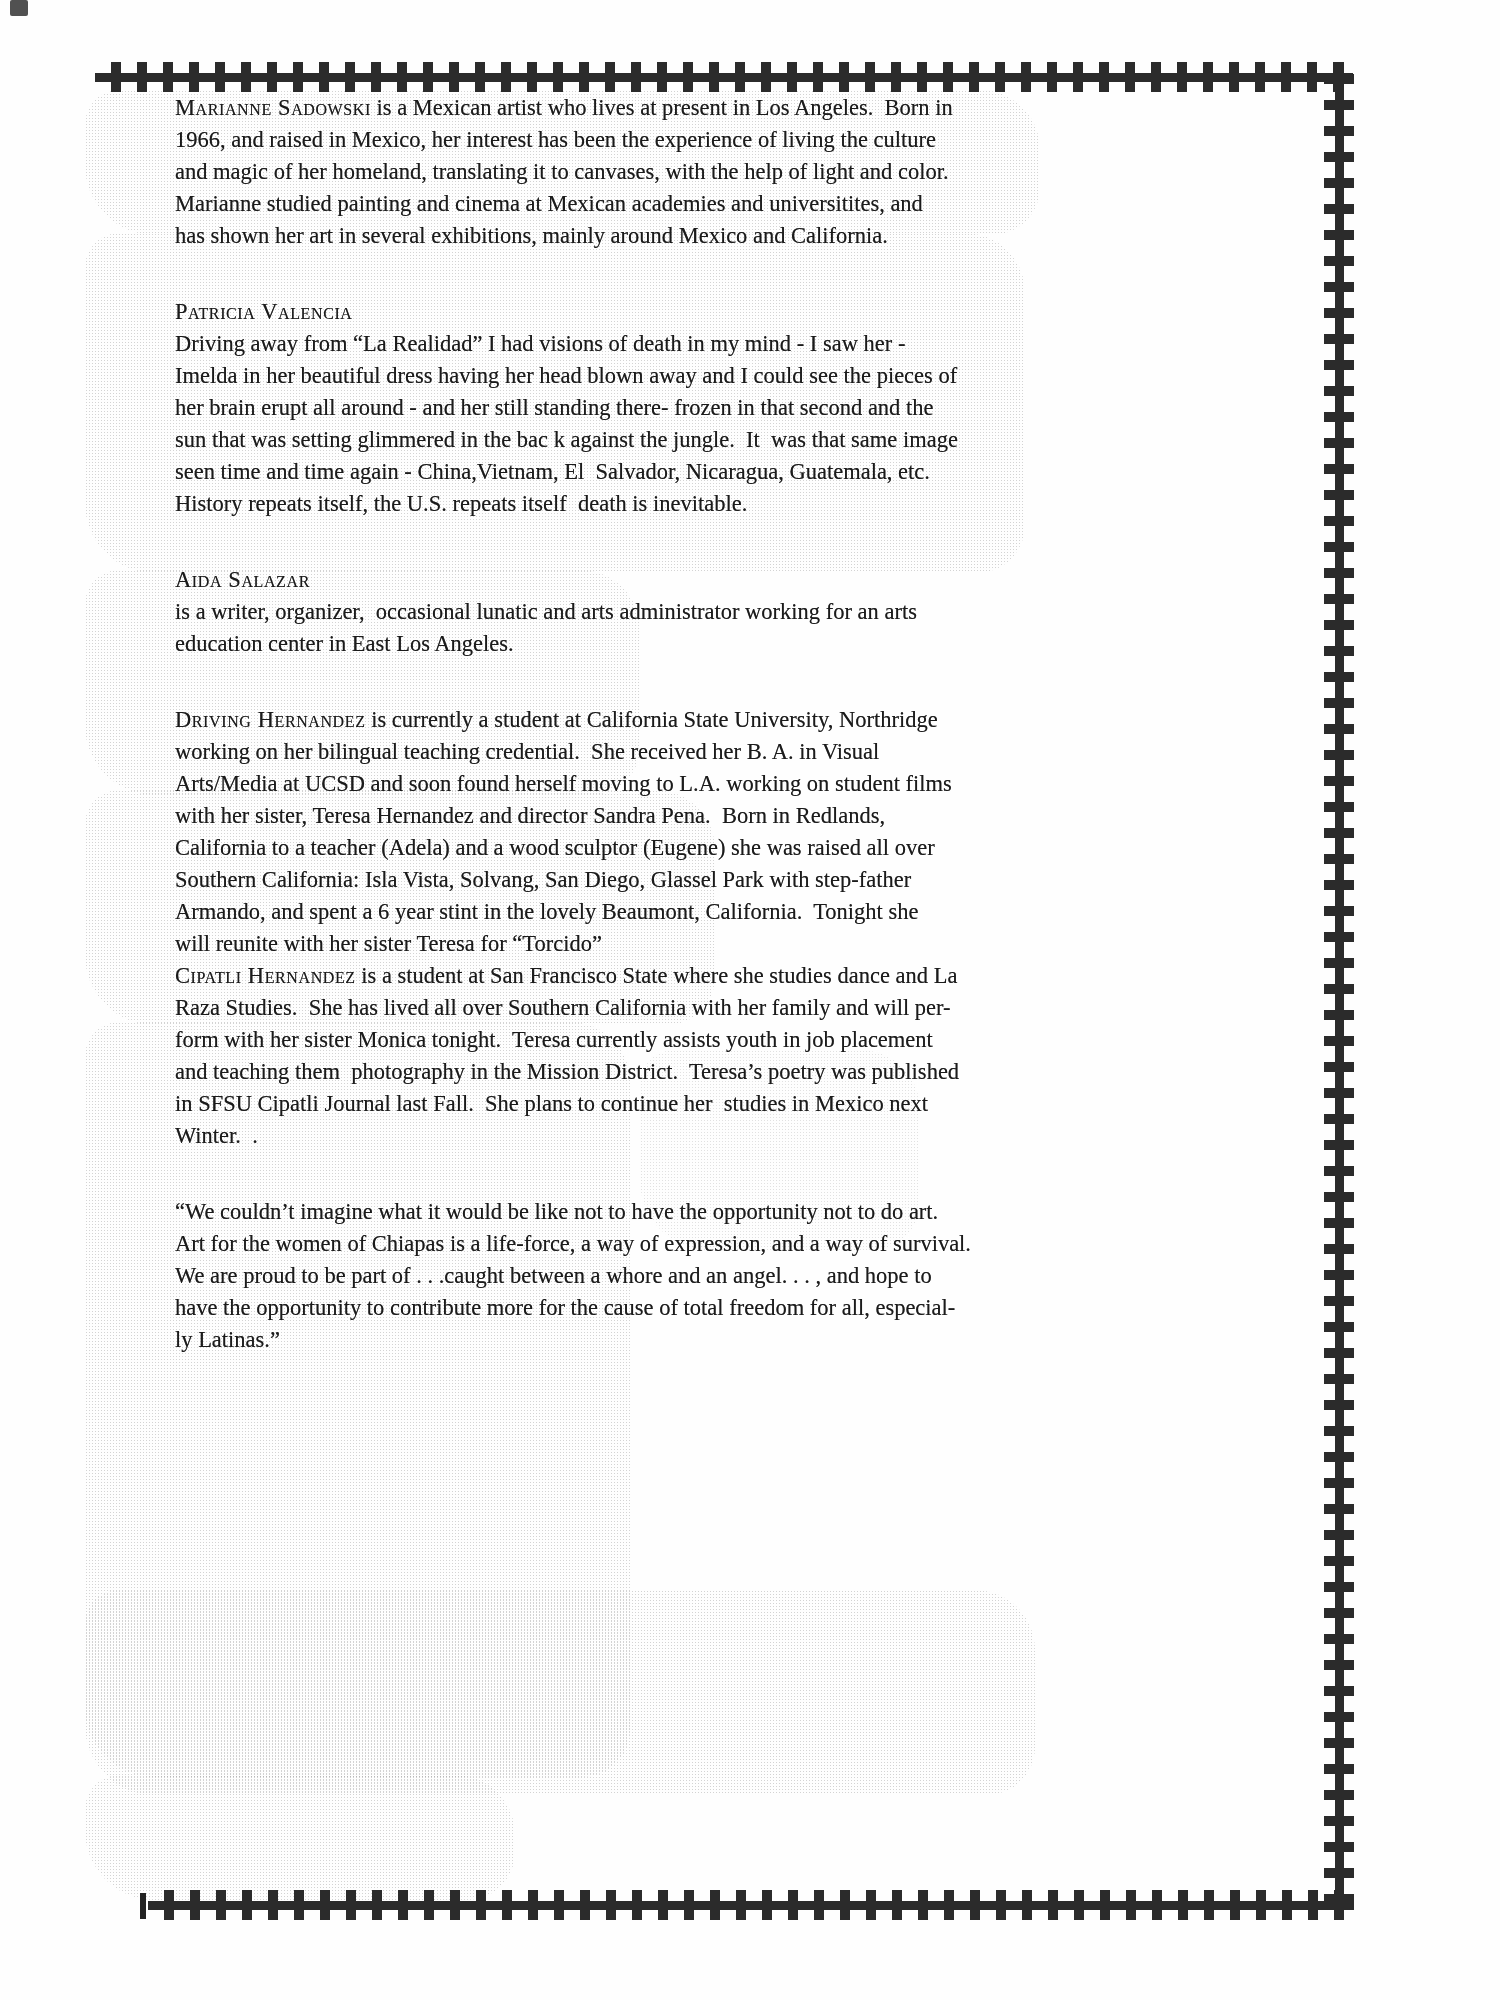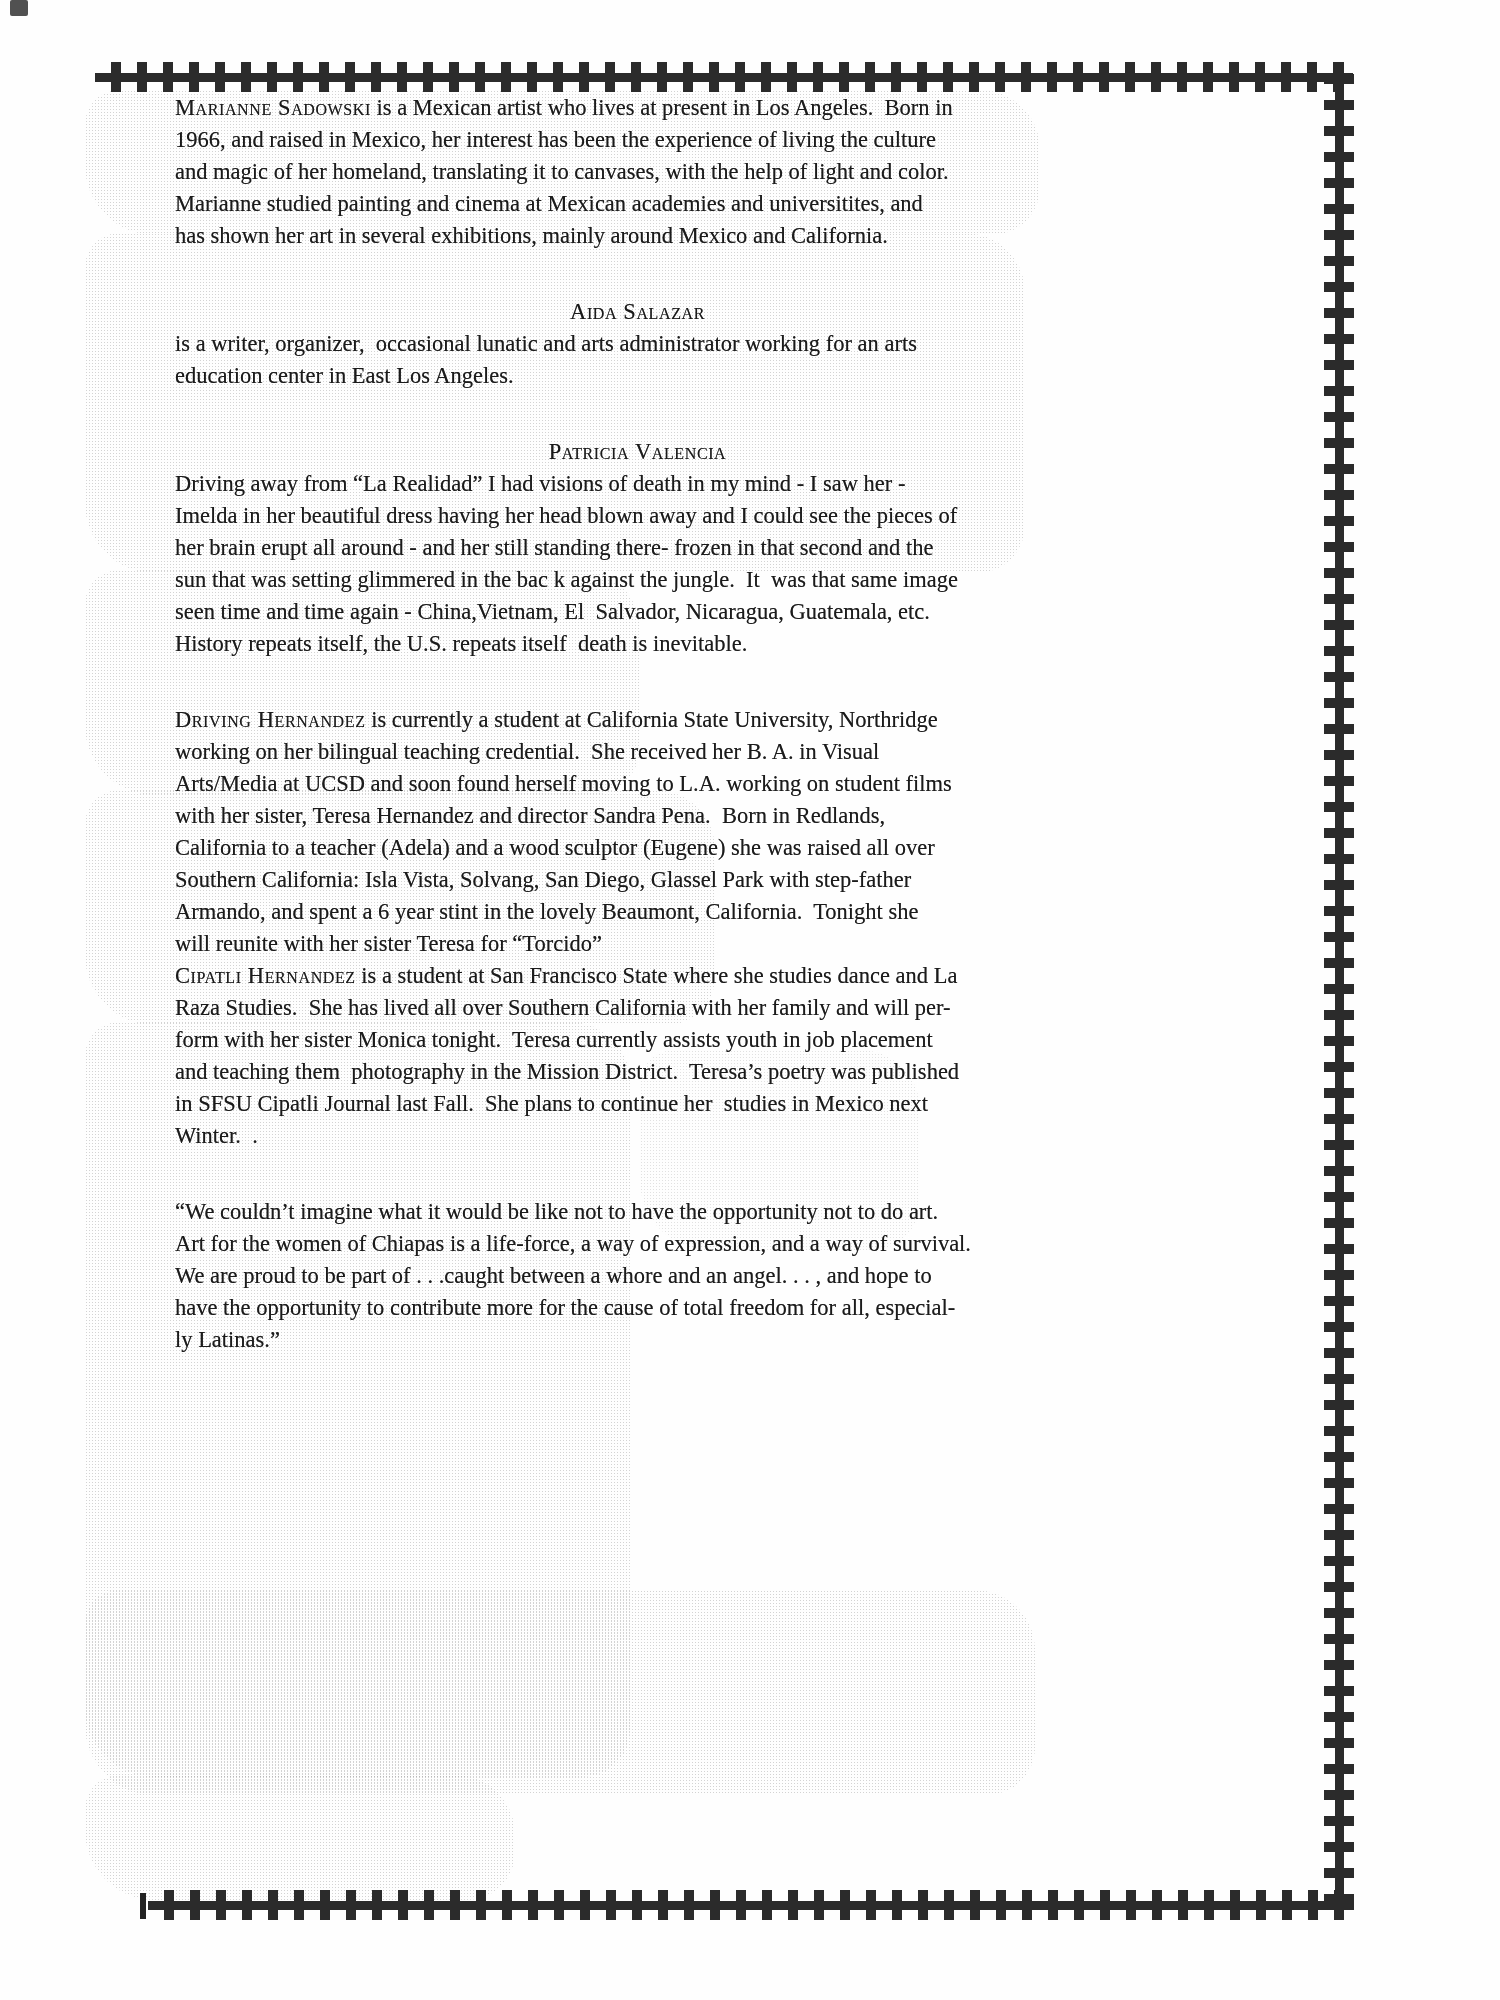--- a/index.html
+++ b/index.html
@@ -59,21 +59,20 @@
     margin:0;
     font-size:22.5px;
     line-height:32px;
     white-space:pre-wrap;
     text-shadow:0 0 .5px rgba(20,20,20,.55);
   }
   .gap{margin-top:44px;}
   .sc{
     font-variant:small-caps;
     letter-spacing:.6px;
-    text-align:center;
   }
   .sc.block{display:block;}
 </style>
 </head>
 <body>
 
 <div class="page">
 
   <div class="speck"></div>
 
@@ -91,29 +90,29 @@
   <div class="border-h border-bottom"></div>
   <div class="bind-mark"></div>
 
   <div class="content">
     <p class="para"><span class="sc">Marianne Sadowski</span><span> is a Mexican artist who lives at present in Los Angeles.  Born in
 1966, and raised in Mexico, her interest has been the experience of living the culture
 and magic of her homeland, translating it to canvases, with the help of light and color.
 Marianne studied painting and cinema at Mexican academies and universitites, and
 has shown her art in several exhibitions, mainly around Mexico and California.</span></p>
 
-    <p class="para gap"><span class="sc block">Aida Salazar</span><span>is a writer, organizer,  occasional lunatic and arts administrator working for an arts
-education center in East Los Angeles.</span></p>
-
     <p class="para gap"><span class="sc block">Patricia Valencia</span><span>Driving away from “La Realidad” I had visions of death in my mind - I saw her -
 Imelda in her beautiful dress having her head blown away and I could see the pieces of
 her brain erupt all around - and her still standing there- frozen in that second and the
 sun that was setting glimmered in the bac k against the jungle.  It  was that same image
 seen time and time again - China,Vietnam, El  Salvador, Nicaragua, Guatemala, etc.
 History repeats itself, the U.S. repeats itself  death is inevitable.</span></p>
+
+    <p class="para gap"><span class="sc block">Aida Salazar</span><span>is a writer, organizer,  occasional lunatic and arts administrator working for an arts
+education center in East Los Angeles.</span></p>
 
 
     <p class="para gap"><span class="sc">Driving Hernandez</span><span> is currently a student at California State University, Northridge
 working on her bilingual teaching credential.  She received her B. A. in Visual
 Arts/Media at UCSD and soon found herself moving to L.A. working on student films
 with her sister, Teresa Hernandez and director Sandra Pena.  Born in Redlands,
 California to a teacher (Adela) and a wood sculptor (Eugene) she was raised all over
 Southern California: Isla Vista, Solvang, San Diego, Glassel Park with step-father
 Armando, and spent a 6 year stint in the lovely Beaumont, California.  Tonight she
 will reunite with her sister Teresa for “Torcido”</span></p>

